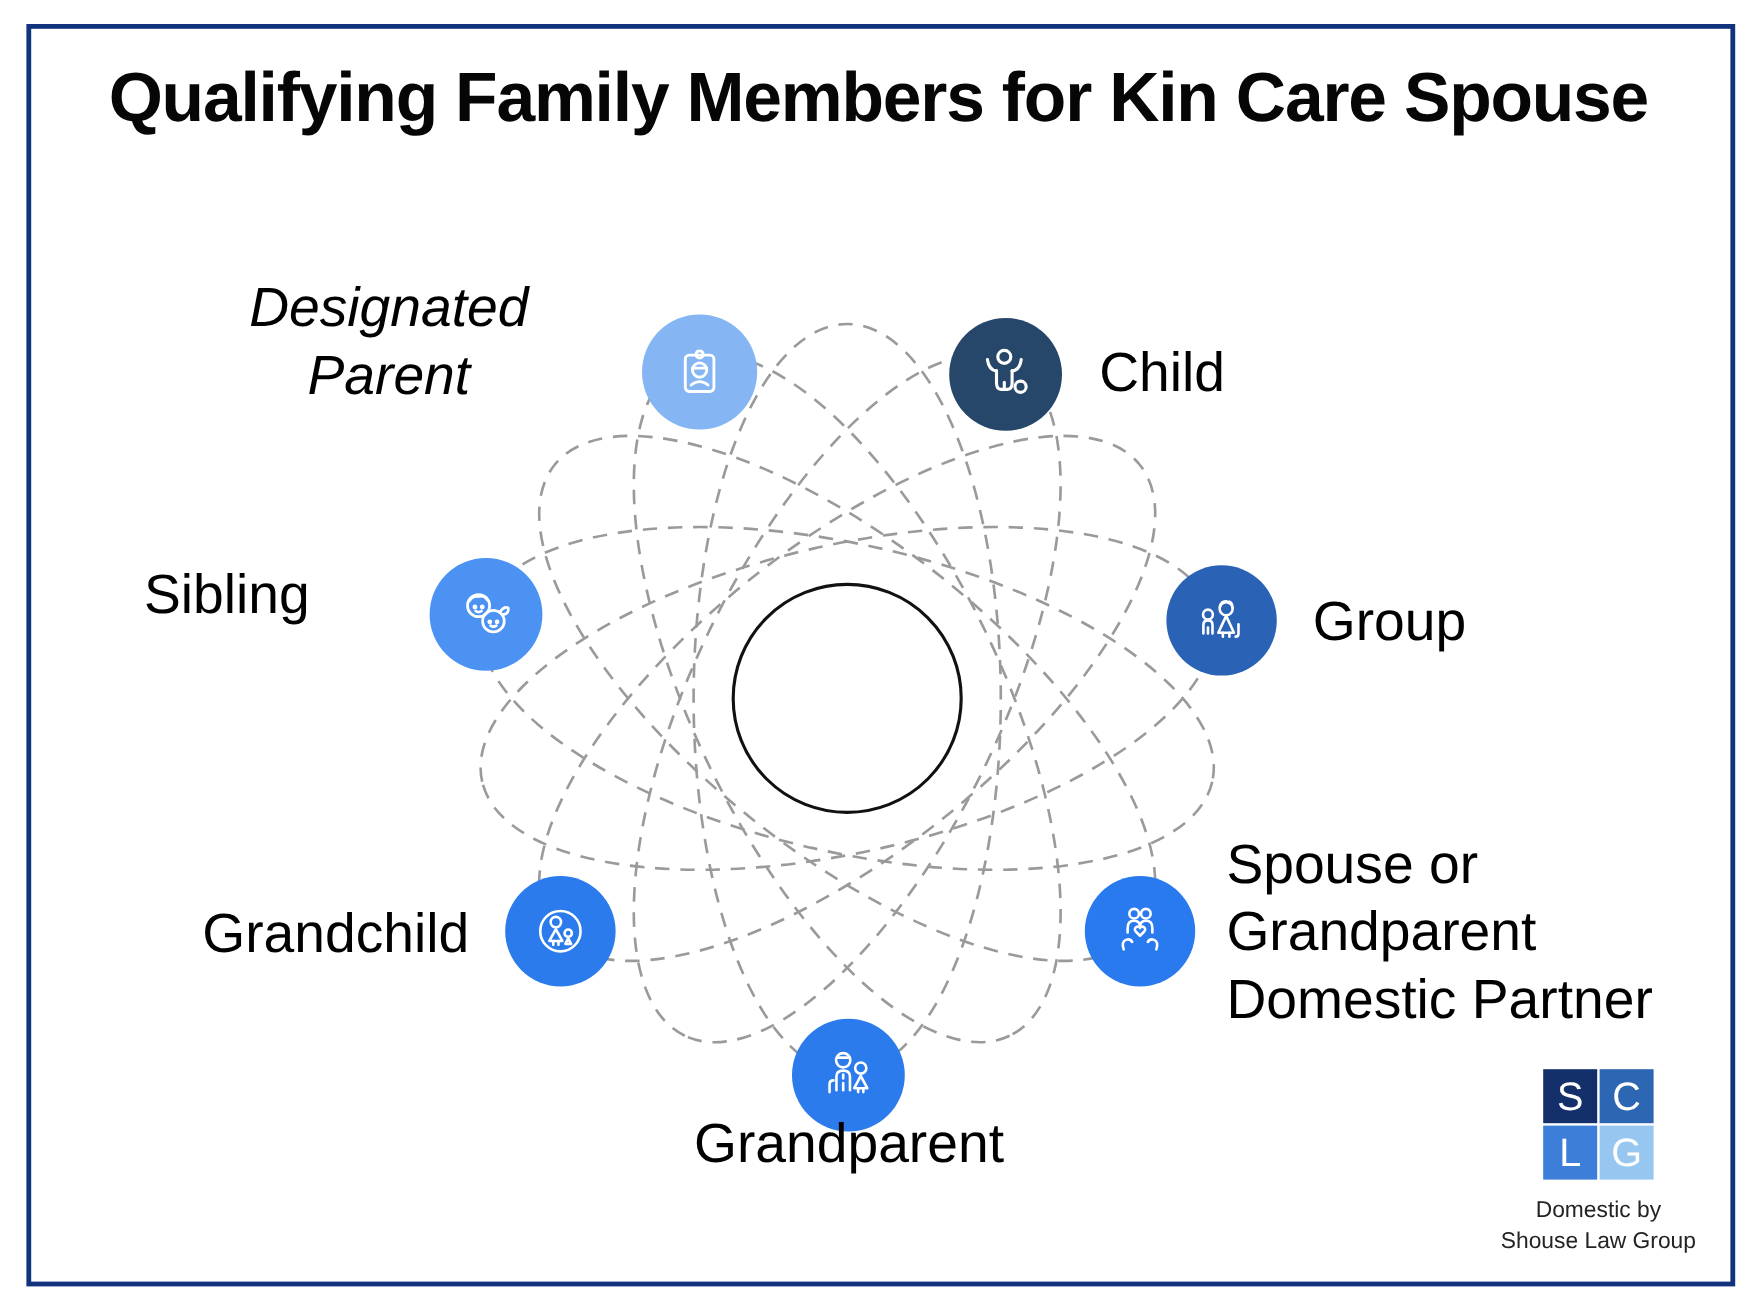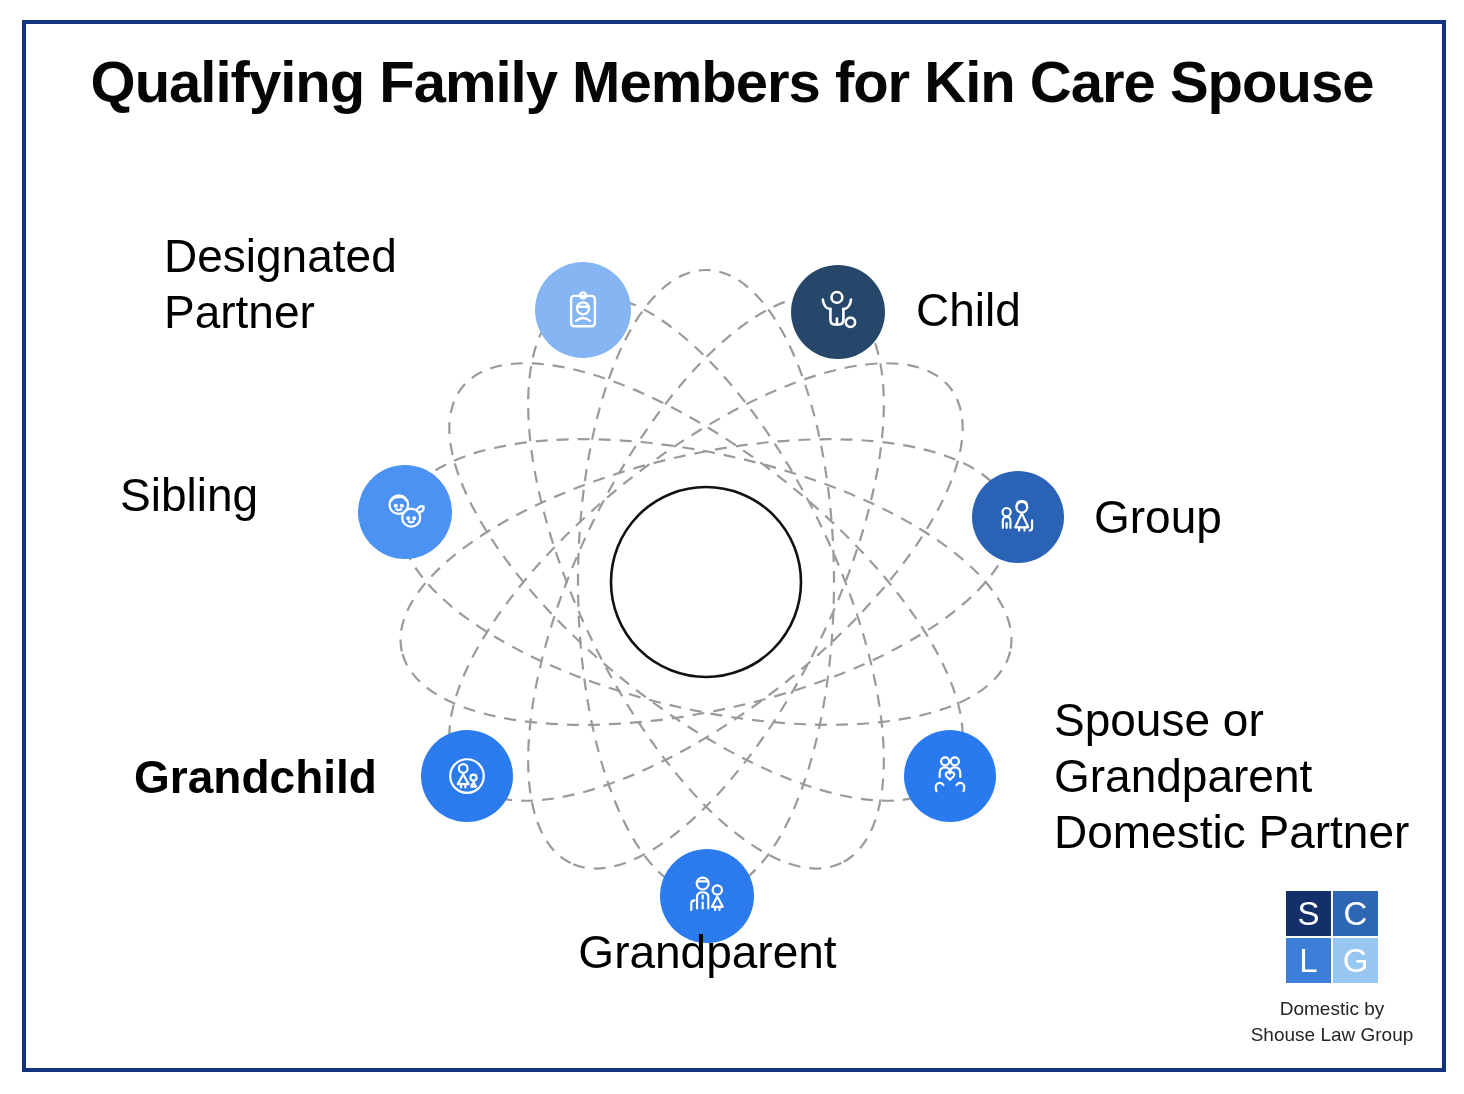--- a/index.html
+++ b/index.html
@@ -25,26 +25,26 @@
   .node-designated{left:535px;top:262px;width:96px;height:96px;}
   .node-child{left:791px;top:265px;width:94px;height:94px;}
   .node-sibling{left:358px;top:465px;width:94px;height:94px;}
   .node-parent{left:972px;top:471px;width:92px;height:92px;}
   .node-grandchild{left:421px;top:730px;width:92px;height:92px;}
   .node-spouse{left:904px;top:730px;width:92px;height:92px;}
   .node-grandparent{left:660px;top:849px;width:94px;height:94px;}
   .label{
     position:absolute;font-size:46px;color:#000;line-height:56px;white-space:nowrap;
   }
-  .lbl-designated{left:164px;top:228px;width:348px;text-align:left;}
+  .lbl-designated{left:150px;top:228px;width:348px;text-align:center;font-style:italic;}
   .lbl-child{left:916px;top:282px;}
   .lbl-sibling{left:120px;top:467px;width:212px;text-align:left;}
   .lbl-parent{left:1094px;top:489px;}
-  .lbl-grandchild{left:120px;top:749px;width:271px;text-align:center;font-weight:bold;}
-  .lbl-spouse{left:1022px;top:692px;margin-left:32px;}
+  .lbl-grandchild{left:120px;top:749px;width:271px;text-align:right;}
+  .lbl-spouse{left:1022px;top:692px;}
   .lbl-grandparent{left:555px;top:924px;width:305px;text-align:center;}
   .logo{
     position:absolute;left:1286px;top:891px;width:92px;height:92px;
     display:grid;grid-template-columns:1fr 1fr;grid-template-rows:1fr 1fr;
     gap:2px;background:#ffffff;
   }
   .logo .q{
     display:flex;align-items:center;justify-content:center;
     color:#ffffff;font-size:33px;font-weight:400;
   }
@@ -156,21 +156,21 @@
     <path d="M9.5,37 V31 Q9.5,28 12.5,28"></path>
     <circle cx="33.5" cy="18.5" r="4.3"></circle>
     <path d="M33.5,24.5 L28.5,34 H38.5 Z"></path>
     <line x1="31.5" y1="34" x2="31.5" y2="37"></line>
     <line x1="35.5" y1="34" x2="35.5" y2="37"></line>
   </svg>
 </div>
 
 <div class="label lbl-designated">
   <div>Designated</div>
-  <div>Partner</div>
+  <div>Parent</div>
 </div>
 <div class="label lbl-child">Child</div>
 <div class="label lbl-sibling">Sibling</div>
 <div class="label lbl-parent">Group</div>
 <div class="label lbl-grandchild">Grandchild</div>
 <div class="label lbl-spouse">
   <div>Spouse or</div>
   <div>Grandparent</div>
   <div>Domestic Partner</div>
 </div>

